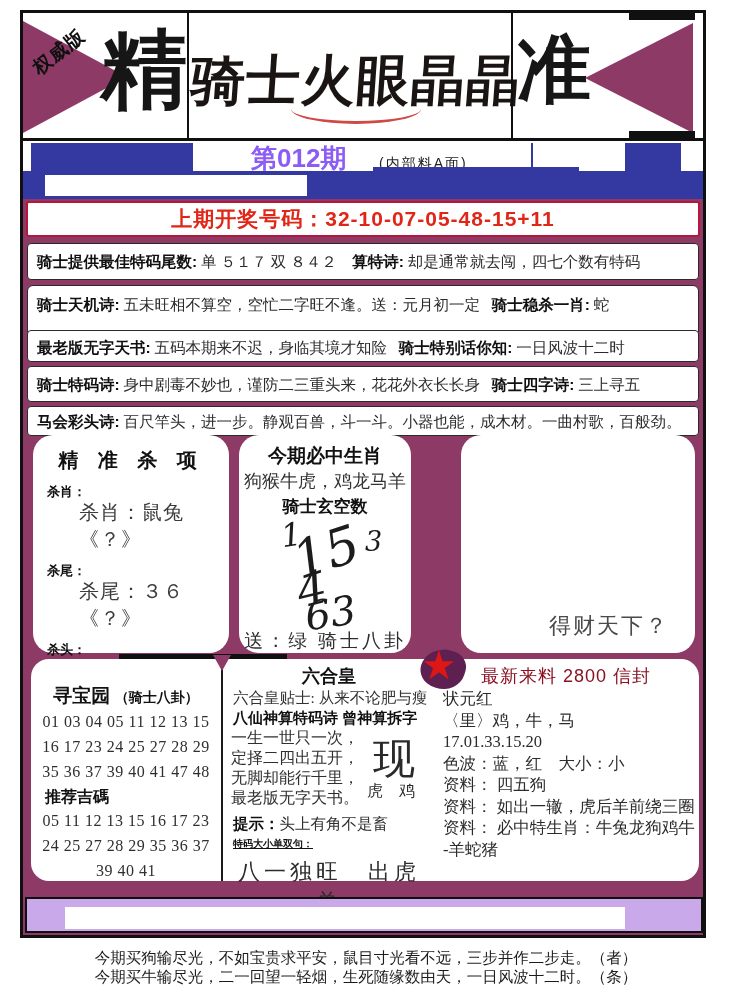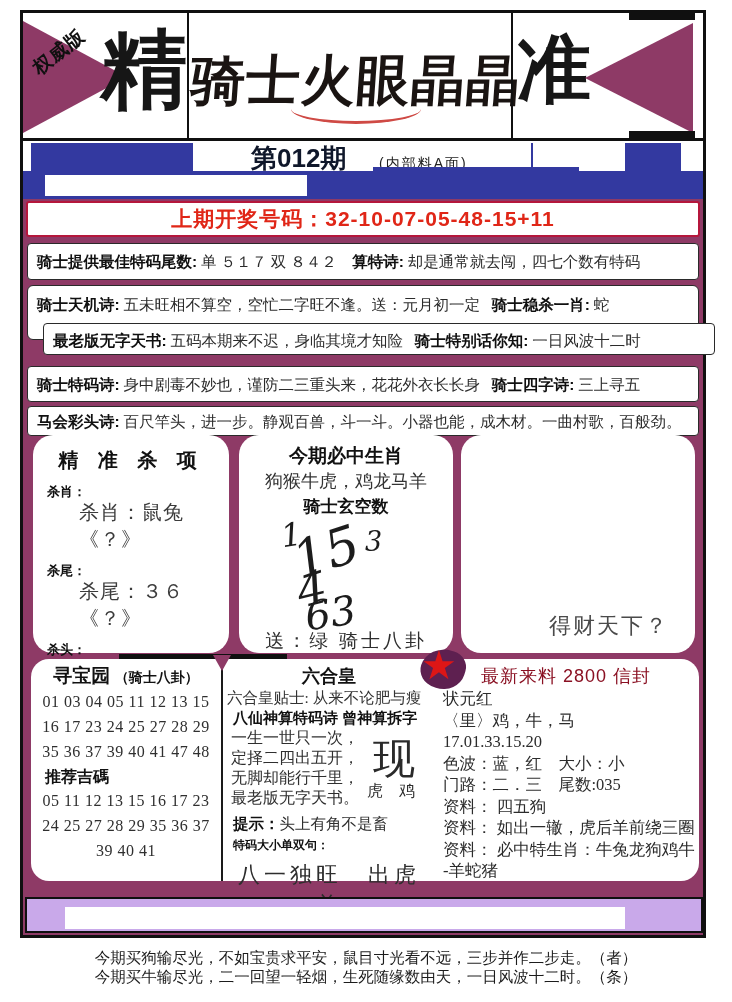--- a/index.html
+++ b/index.html
@@ -33,51 +33,51 @@
   .notch-top { position:absolute; right:8px; top:0; width:66px; height:7px; background:#101010; }
   .notch-bottom { position:absolute; right:8px; bottom:0; width:66px; height:7px; background:#101010; }
 
   
   .band { position:absolute; left:0; top:128px; width:100%; height:58px; background:#fff; }
   .blue-rect-tl { position:absolute; left:8px; top:2px; width:162px; height:28px; background:#3339a0; }
   .blue-strip { position:absolute; left:0; top:30px; width:100%; height:28px; background:#3339a0; }
   .blue-rect-r { position:absolute; right:22px; top:2px; width:150px; height:28px; background:#3339a0; }
   .white-box-band { position:absolute; left:22px; top:34px; width:262px; height:21px; background:#fff; }
   .white-box-r { position:absolute; right:78px; top:0px; width:92px; height:30px; background:#fff; }
-  .issue-no { position:absolute; left:228px; top:0px; font-size:26px; font-weight:900; color:#0f172a;text-align:center; }
+  .issue-no { position:absolute; left:228px; top:0px; font-size:26px; font-weight:900; color:#8b5cf6;text-align:center; }
   .issue-note { position:absolute; left:356px; top:14px; font-size:14px; color:#222; letter-spacing:2px; }
   .note-underline { position:absolute; left:350px; top:26px; width:206px; height:5px; background:#3339a0; }
 
   
   .draw-band { position:absolute; left:3px; top:188px; width:674px; height:36px; background:#fff;
                border:2px solid #b5173c; border-radius:3px; text-align:center; line-height:32px; }
   .draw-band span { color:#e02617; font-size:21px; font-weight:bold; letter-spacing:1px; }
 
   
   .irow { position:absolute; left:4px; width:672px; background:#fff; border:1px solid #2a2a2a;
           border-radius:4px; padding:6px 9px; font-size:15.5px; color:#2b2b2b; white-space:nowrap; overflow:hidden;
           font-family:"Liberation Serif", serif; }
   .irow b { font-family:"Liberation Sans", sans-serif; color:#101010; }
   .r1 { top:230px; height:37px; line-height:24px; }
   .r2 { top:272px; height:55px; line-height:25px;border-radius:6px; }
-  .r3 { top:310px; height:32px; line-height:21px;margin-left:16px; }
+  .r3 { top:317px; height:32px; line-height:21px; }
   .r4 { top:353px; height:36px; line-height:23px; }
   .r5 { top:393px; height:30px; line-height:17px; }
 
   
   .mbox { position:absolute; top:422px; height:218px; background:#fff; border-radius:20px; }
   .kill-box { left:10px; width:196px; }
   .kill-title { text-align:center; margin-top:12px; font-size:20px; font-weight:900; letter-spacing:7px; color:#111; }
   .kill-item { position:relative; margin-top:9px; }
   .kill-side { margin-left:14px; font-size:13px; font-weight:900; color:#111; }
   .kill-main { margin-left:46px; margin-top:-2px; font-size:20px; color:#3c3c3c;
                font-family:"Liberation Serif", serif; letter-spacing:1px; }
   .kill-footer { text-align:center; margin-top:8px; font-size:13.5px; font-weight:900; color:#111; }
 
-  .zodiac-box { left:216px; width:214px; }
+  .zodiac-box { left:216px; width:172px; }
   .z-title { text-align:center; margin-top:8px; font-size:19px; font-weight:900; color:#111; }
   .z-line { text-align:center; font-size:18px; color:#333; font-family:"Liberation Serif", serif; }
   .z-sub { text-align:center; font-size:17px; font-weight:900; color:#111; margin-top:2px; }
   .digits { position:relative; height:104px; font-family:"DejaVu Serif", serif; color:#1c1c1c; }
   .digits span { position:absolute; font-style:italic; }
   .d1 { left:42px; top:-2px; font-size:32px; transform:rotate(-8deg); }
   .d2 { left:54px; top:4px; font-size:52px; transform:rotate(-18deg); }
   .d3 { left:126px; top:8px; font-size:27px; }
   .d4 { left:58px; top:44px; font-size:46px; transform:rotate(-14deg); }
   .d5 { left:66px; top:72px; font-size:40px; transform:rotate(-8deg); }
@@ -96,39 +96,39 @@
   .lower { position:absolute; left:8px; top:646px; width:668px; height:222px; background:#fff; border-radius:18px; }
   .vdiv1 { position:absolute; left:190px; top:0; width:2px; height:100%; background:#1a1a1a; }
   .vdiv1-tri { position:absolute; left:-8px; top:-4px; width:0; height:0;
                border-left:9px solid transparent; border-right:9px solid transparent;
                border-top:16px solid #8e3a66; }
   .star-wrap { position:absolute; left:382px; top:-16px; width:60px; height:56px; }
   .star-blob { position:absolute; left:8px; top:6px; width:44px; height:40px; background:#5e2050;
                border-radius:60% 40% 55% 45%; transform:rotate(18deg); }
   .star-glyph { position:absolute; left:8px; top:2px; font-size:40px; color:#dd1616; line-height:1; }
 
-  .treasure { position:absolute; left:0; top:0; width:190px; height:100%; padding-top:4px; }
+  .treasure { position:absolute; left:0; top:0; width:190px; height:100%; padding-top:24px; }
   .t-title { text-align:center; font-weight:900; color:#111; }
   .t-title .t-main { font-size:19px; }
   .t-title .t-sub { font-size:14px; }
   .numrow { text-align:center; font-size:16px; font-family:"Liberation Serif", serif; color:#2f2f2f;
             line-height:25px; letter-spacing:0.5px; white-space:nowrap; }
   .t-sub2 { margin:3px 0 0 14px; font-size:16px; font-weight:900; color:#111; }
 
   .six { position:absolute; left:196px; top:0; width:204px; height:100%; padding-top:5px; }
   .s-title { text-align:center; font-size:18px; font-weight:900; color:#111; }
-  .s-tip { font-size:15.5px; color:#333; font-family:"Liberation Serif", serif; white-space:nowrap; }
+  .s-tip { font-size:15.5px; color:#333; font-family:"Liberation Serif", serif; margin-left:6px; white-space:nowrap; }
   .s-sub { font-size:15px; font-weight:900; color:#111; margin-left:6px; white-space:nowrap; }
   .s-poem { margin-left:4px; font-size:16px; line-height:20px; color:#2f2f2f; font-family:"Liberation Serif", serif; }
   .s-big { position:absolute; right:16px; top:72px; font-size:42px; color:#2a2a2a; font-family:"Liberation Serif", serif; }
   .s-animals { position:absolute; right:10px; top:122px; font-size:16px; color:#2f2f2f; letter-spacing:6px;
                font-family:"Liberation Serif", serif; }
   .s-hint { margin:6px 0 0 6px; font-size:15.5px; color:#2f2f2f; font-family:"Liberation Serif", serif; }
   .s-hint b, .s-size b { font-family:"Liberation Sans", sans-serif; color:#111; }
-  .s-size { margin:2px 0 0 6px; font-size:12px; font-weight:900; color:#111; }
+  .s-size { margin:2px 0 0 6px; font-size:10px; font-weight:900; color:#111;text-decoration:underline; }
   .s-verdict { text-align:center; margin-top:6px; font-size:22px; color:#2d2d2d; letter-spacing:4px;
                font-family:"Liberation Serif", serif; }
 
   .envelope { position:absolute; left:402px; top:0; width:266px; height:100%; padding-top:5px; }
   .e-title { text-align:center; font-size:18px; font-weight:400; color:#8a1022; letter-spacing:1px; }
   .e-line { margin-left:10px; font-size:16.5px; line-height:21.5px; color:#2c2c2c; white-space:nowrap;
             font-family:"Liberation Serif", serif; }
 
   
   .purple-band { position:absolute; left:2px; bottom:2px; width:678px; height:36px; background:#c9a9ea;
@@ -285,21 +285,20 @@
         <div class="star-blob"></div>
         <div class="star-glyph">★</div>
       </div>
 
       <div class="envelope">
         <div class="e-title">最新来料 2800 信封</div>
         <div class="e-line">状元红</div>
         <div class="e-line">〈里〉鸡，牛，马</div>
         <div class="e-line">17.01.33.15.20</div>
         <div class="e-line">色波：蓝，红　大小：小</div>
-        <div class="e-line">门路：二．三　尾数:035</div>
         <div class="e-line">资料： 四五狗</div>
         <div class="e-line">资料： 如出一辙，虎后羊前绕三圈</div>
         <div class="e-line">资料： 必中特生肖：牛兔龙狗鸡牛</div>
         <div class="e-line">-羊蛇猪</div>
       </div>
     </div>
 
     <div class="purple-band">
       <div class="purple-inner"></div>
     </div>

